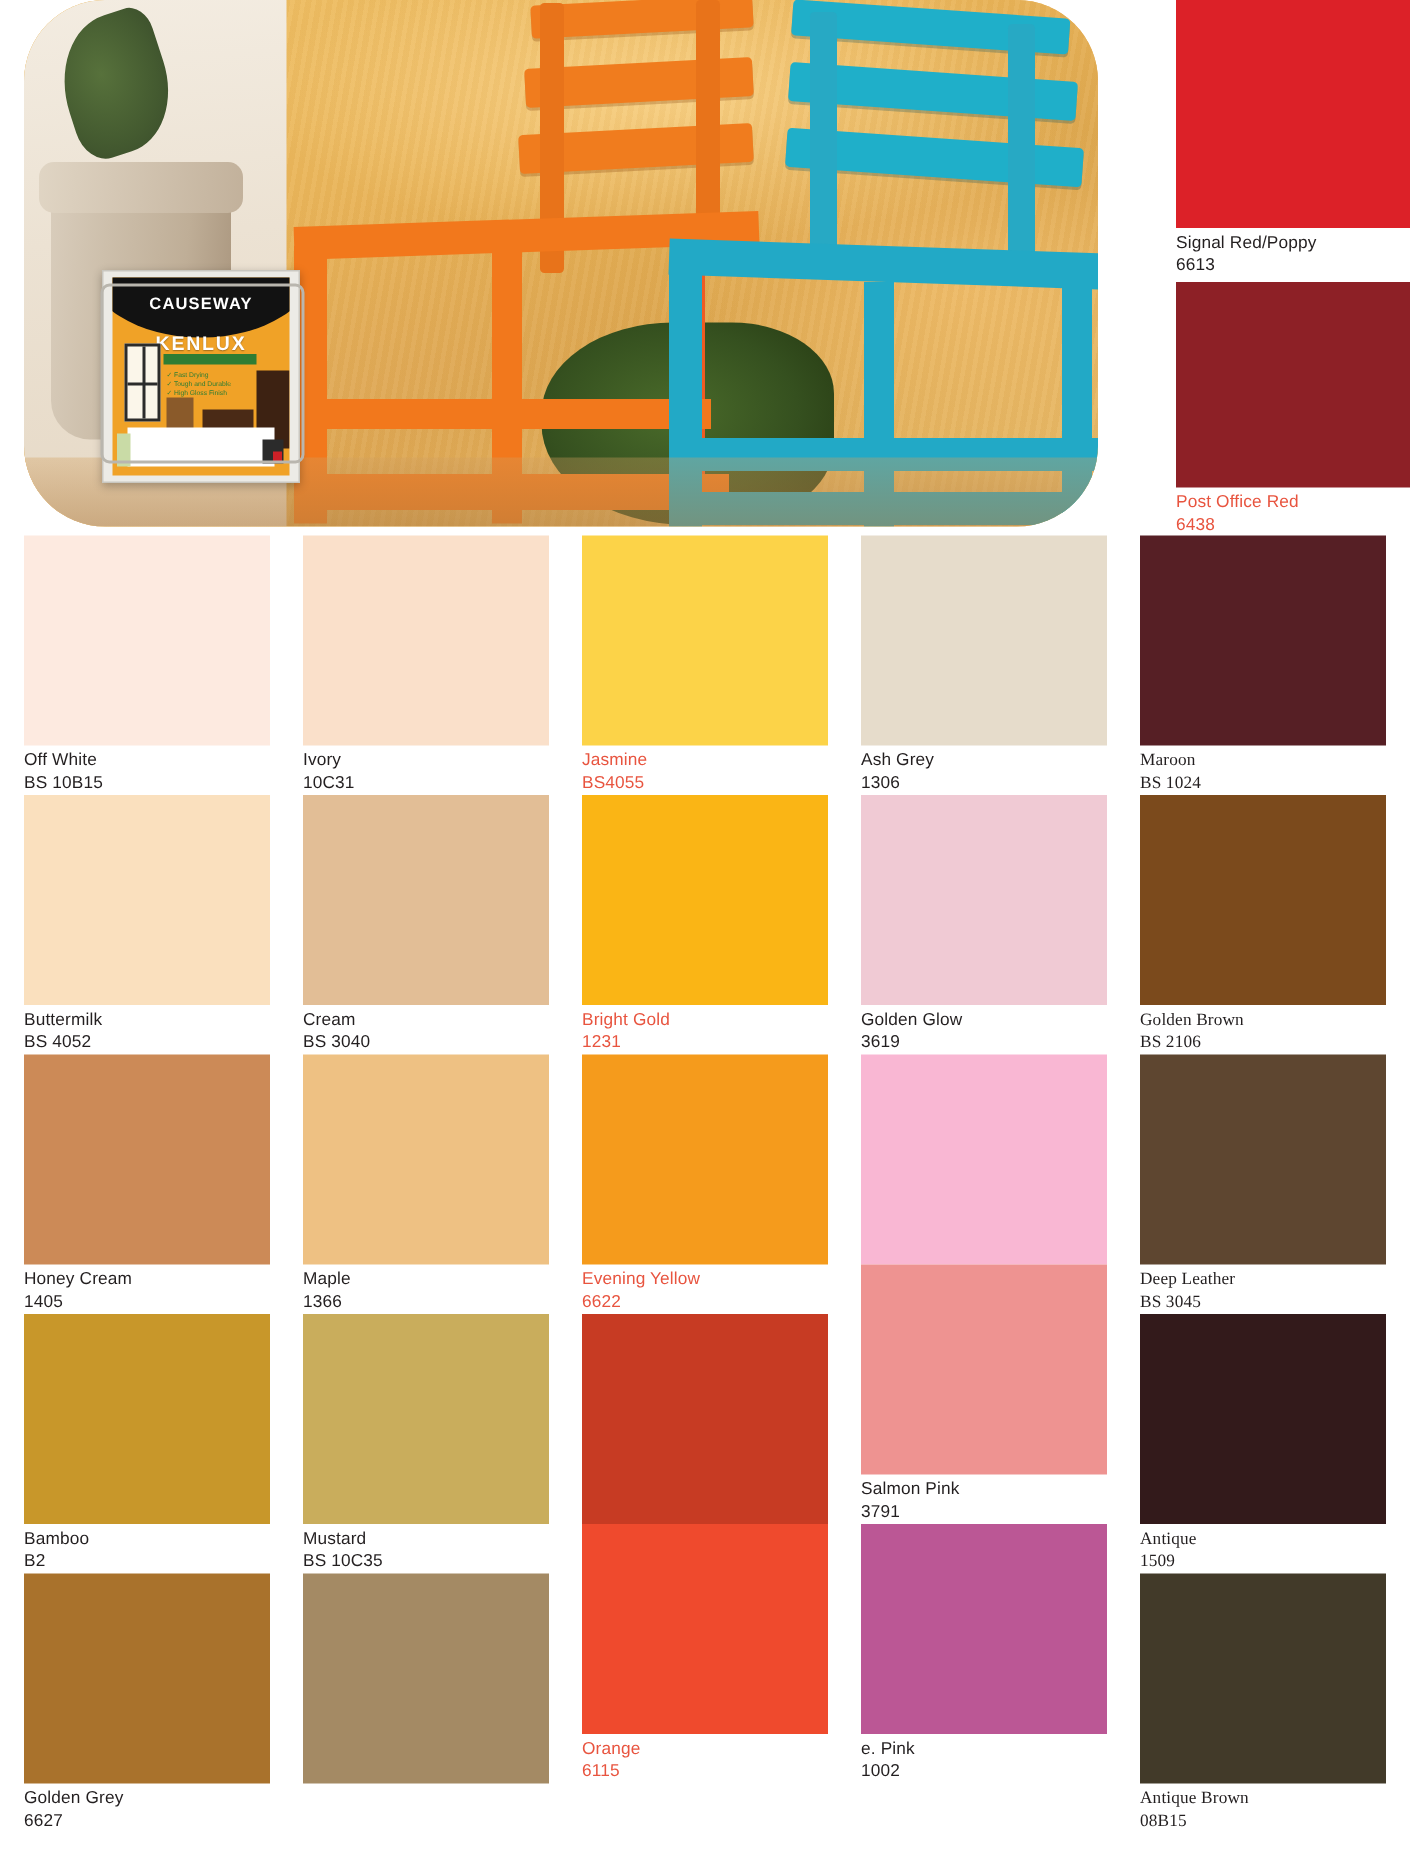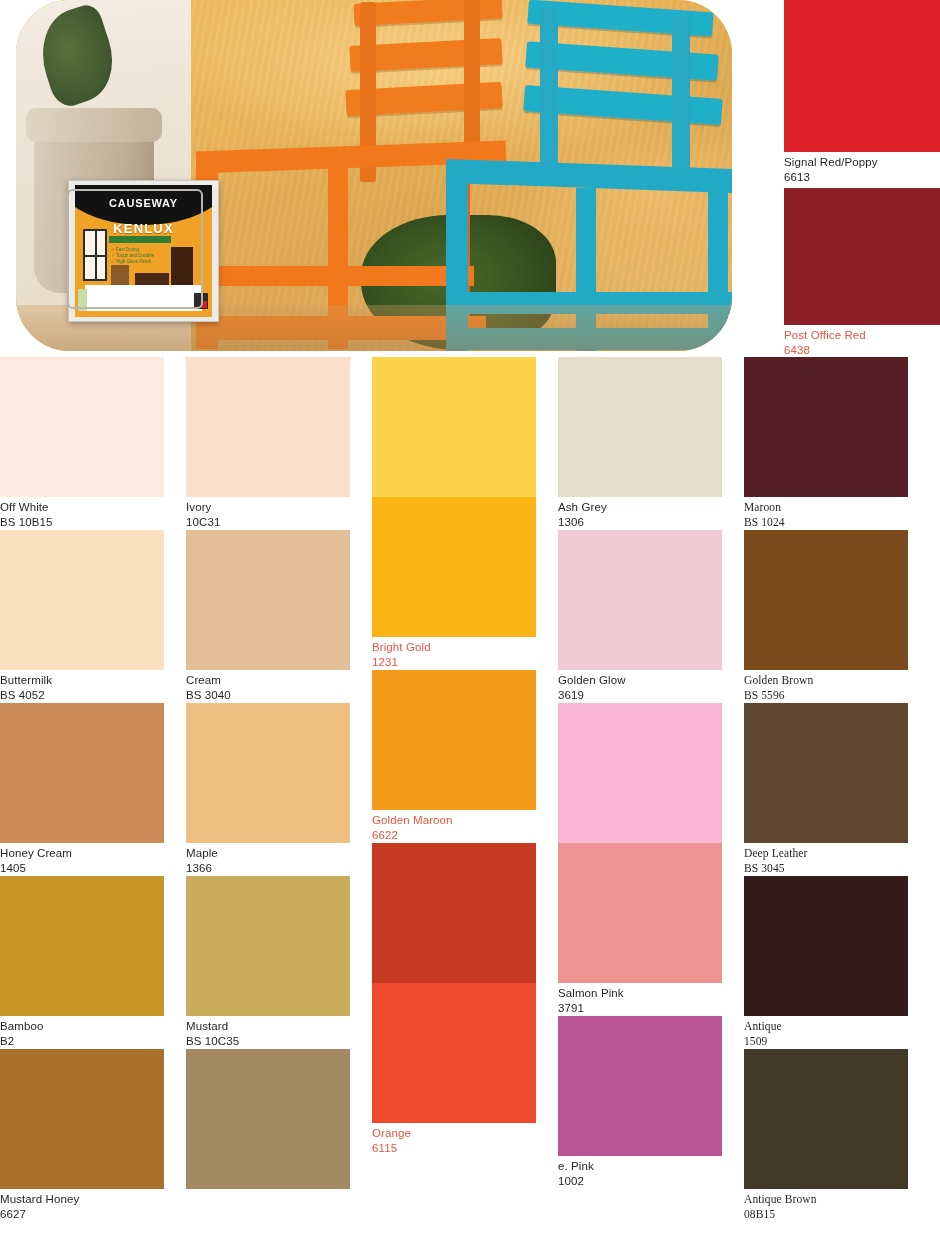--- a/index.html
+++ b/index.html
@@ -78,21 +78,21 @@
   .frame-t { position:absolute; background:#22A9C6; }
   .frame-r { position:absolute; background:#EF5B23; }
   .bush {
     position:absolute; left:345px; top:215px; width:195px; height:135px;
     background: radial-gradient(ellipse at 45% 45%, #4a6b2a 0%, #35501f 55%, #22340f 100%);
     border-radius: 45% 35% 40% 50%;
   }
 
   
   .can {
-    position:absolute; left:52px; top:180px; width:151px; height:142px;
+    position:absolute; left:52px; top:180px; width:132px; height:142px;
     background:#ecebe6;
     border:1px solid #c9c7c0;
     box-shadow: 0 2px 6px rgba(0,0,0,.28);
   }
   .can-face {
     position:absolute; left:6px; top:4px; right:6px; bottom:4px;
     background:#F0A227;
     overflow:hidden;
   }
   .can-top-black {
@@ -161,21 +161,21 @@
     line-height:14.5px;
     color:#231f20;
     letter-spacing:.1px;
     white-space:nowrap;
   }
   .sw-card.accent .sw-name, .sw-card.accent .sw-code { color:#E8543F; }
 
   
   .grid {
     position:absolute;
-    left:0; top:357px;
+    left:16px; top:357px;
     width:908px;
   }
   .grid-row { display:flex; }
   .grid-col {
     width:164px;
     margin-right:22px;
   }
   .grid-col:last-child { margin-right:0;font-family:Liberation Serif, serif; }
   .cell-chip { width:100%; height:140px; display:block; }
   .cell-text { height:33px; padding-top:3px; }
@@ -300,21 +300,21 @@
           <div>
             <span class="cell-chip" style="background-color: rgb(200, 151, 42);"></span>
             <div class="cell-text">
               <div class="cell-name">Bamboo</div>
               <div class="cell-code">B2</div>
             </div>
           </div>
           <div>
             <span class="cell-chip" style="background-color: rgb(169, 114, 44);"></span>
             <div class="cell-text">
-              <div class="cell-name">Mustard Honey</div>
+              <div class="cell-name">Golden Grey</div>
               <div class="cell-code">6627</div>
             </div>
           </div>
         </div>
         <div class="grid-col">
           <div>
             <span class="cell-chip" style="background-color: rgb(250, 224, 202);"></span>
             <div class="cell-text">
               <div class="cell-name">Ivory</div>
               <div class="cell-code">10C31</div>
@@ -341,32 +341,36 @@
               <div class="cell-code">BS 10C35</div>
             </div>
           </div>
           <div>
             <span class="cell-chip" style="background-color: rgb(164, 138, 100);"></span>
           </div>
         </div>
         <div class="grid-col accent">
           <div>
             <span class="cell-chip" style="background-color: rgb(252, 211, 72);"></span>
+            <div class="cell-text">
+              <div class="cell-name">Jasmine</div>
+              <div class="cell-code">BS4055</div>
+            </div>
           </div>
           <div>
             <span class="cell-chip" style="background-color: rgb(250, 181, 21);"></span>
             <div class="cell-text">
               <div class="cell-name">Bright Gold</div>
               <div class="cell-code">1231</div>
             </div>
           </div>
           <div>
             <span class="cell-chip" style="background-color: rgb(245, 155, 28);"></span>
             <div class="cell-text">
-              <div class="cell-name">Golden Maroon</div>
+              <div class="cell-name">Evening Yellow</div>
               <div class="cell-code">6622</div>
             </div>
           </div>
           <div>
             <span class="cell-chip" style="background-color: rgb(199, 59, 35);"></span>
           </div>
           <div>
             <span class="cell-chip" style="background-color: rgb(239, 74, 45);"></span>
             <div class="cell-text">
               <div class="cell-name">Orange</div>
@@ -412,21 +416,21 @@
             <span class="cell-chip" style="background-color: rgb(86, 31, 37);"></span>
             <div class="cell-text">
               <div class="cell-name">Maroon</div>
               <div class="cell-code">BS 1024</div>
             </div>
           </div>
           <div>
             <span class="cell-chip" style="background-color: rgb(123, 74, 28);"></span>
             <div class="cell-text">
               <div class="cell-name">Golden Brown</div>
-              <div class="cell-code">BS 5596</div>
+              <div class="cell-code">BS 2106</div>
             </div>
           </div>
           <div>
             <span class="cell-chip" style="background-color: rgb(94, 70, 48);"></span>
             <div class="cell-text">
               <div class="cell-name">Deep Leather</div>
               <div class="cell-code">BS 3045</div>
             </div>
           </div>
           <div>

